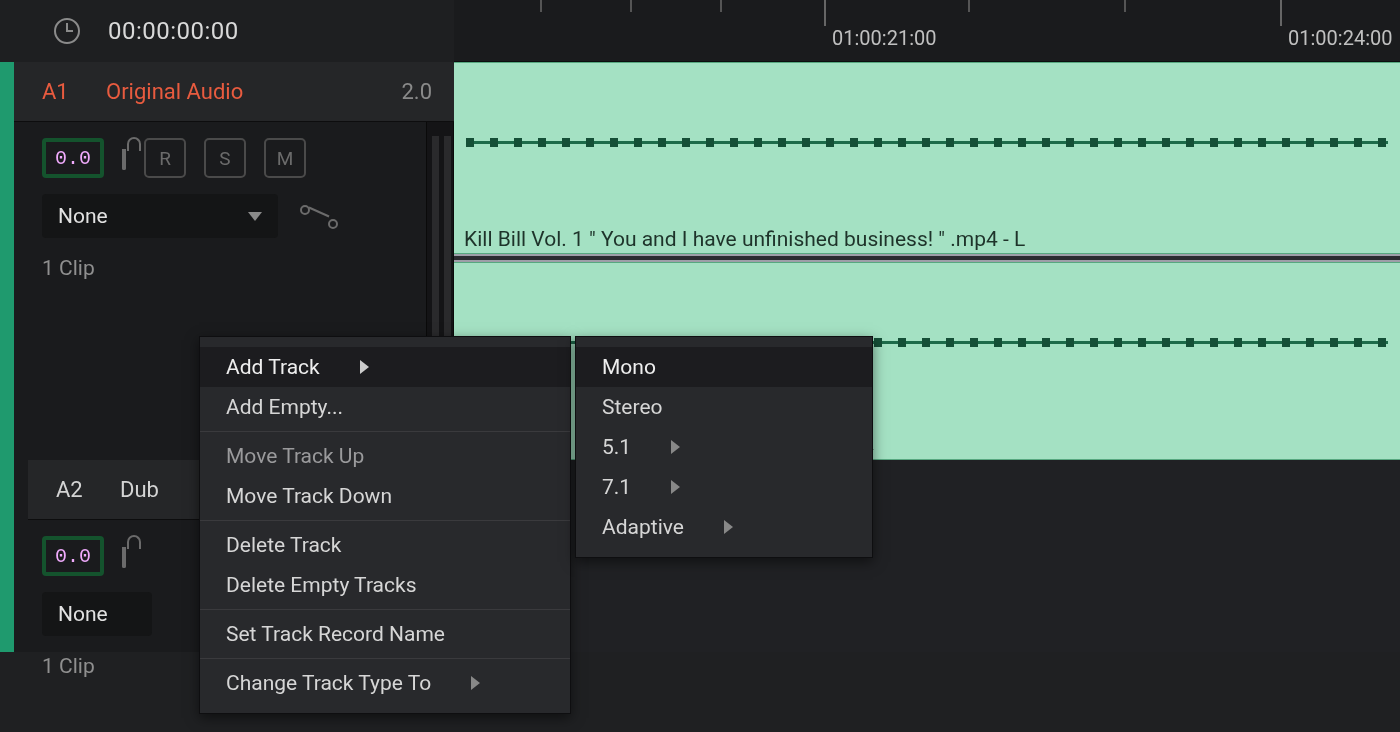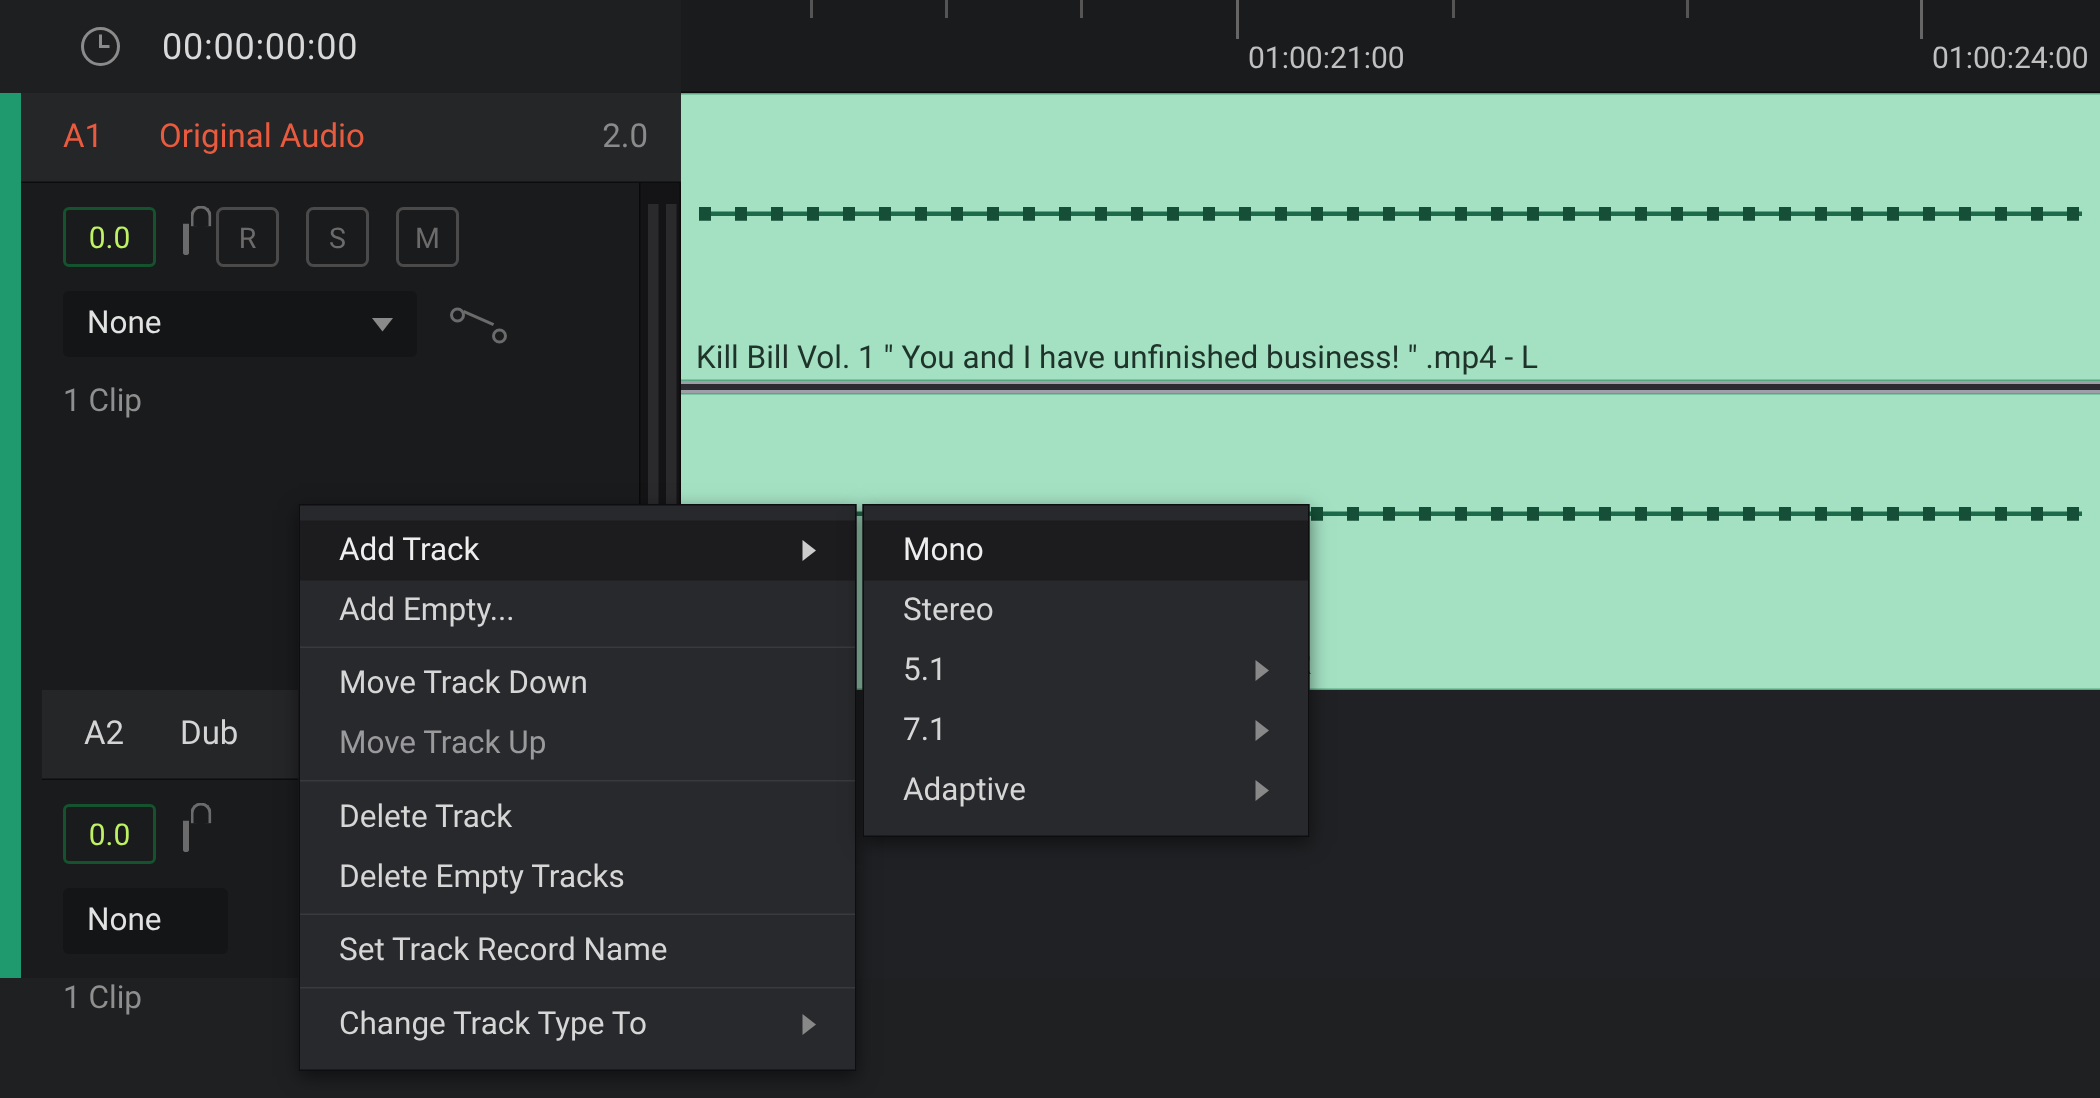--- a/index.html
+++ b/index.html
@@ -44,23 +44,23 @@
 
   .track-header.a2 { position: absolute; left: 14px; top: 398px; right: 0; }
   .track-header.a2 .tid, .track-header.a2 .tname { color: #d4d4d4; }
   .track-header.a2 .tname { font-weight: 400; }
 
   .controls-row {
     display: flex; align-items: center; gap: 18px;
     padding: 16px 22px 8px 28px;
   }
   .small-btn {
-    min-width: 62px; height: 40px; background: #1a1b1d; border: 2px solid #14532d;
+    min-width: 62px; height: 40px; background: #1a1b1d; border: 4px solid #14532d;
     border-radius: 4px; display: inline-flex; align-items: center; justify-content: center;
-    font-size: 20px; color: #bef264;
+    font-size: 20px; color: #f0abfc; font-family: Liberation Mono, monospace;
   }
   .tiny-btn {
     width: 42px; height: 40px; border: 2px solid #4a4a4a; border-radius: 5px;
     display: inline-flex; align-items: center; justify-content: center;
     font-size: 19px; color: #6b6b6b;
   }
   .lock-ico { width: 20px; height: 20px; border: 2px solid #6b6b6b; border-top: none;
     border-radius: 0 0 3px 3px; position: relative; margin-top: 6px; }
   .lock-ico::before { content:""; position:absolute; left:3px; top:-12px; width:10px; height:12px;
     border:2px solid #6b6b6b; border-bottom:none; border-radius: 8px 8px 0 0; }
@@ -91,21 +91,21 @@
     repeating-linear-gradient(90deg,#154f37 0 8px,transparent 8px 24px);width:100%;}
   .clip-name { position:absolute; left:10px; font-size:20px; color:#1e332a; white-space:nowrap; }
 
   .lane-sep { position:absolute; left:0; right:0; height:8px; background:#2b2b30;
     border-top:2px solid #9e9ea8; border-bottom:2px solid #9e9ea8;}
 
   
   .menu { position:absolute; background:#28292c; border:1px solid #0e0e10; box-shadow:0 4px 12px rgba(0,0,0,.5);
     padding:10px 0; z-index:20;}
   .menu-item { height:40px; display:flex; align-items:center; padding:0 26px; font-size:21px; color:#9a9a9c;
-    justify-content:space-between; gap:40px; white-space:nowrap;}
+    justify-content:flex-start; gap:40px; white-space:nowrap;}
   .menu-item.enabled { color:#d6d6d6; }
   .menu-item.hl { background:#1c1c1f; color:#eee; }
   .menu-sep { height:1px; background:#3a3a3d; margin:4px 0;}
   .chevron-right { width:0;height:0;border-top:7px solid transparent;border-bottom:7px solid transparent;border-left:9px solid #888;}
   .menu-item.hl .chevron-right{ border-left-color:#ccc;}
 
   .dark2 { position:absolute; left:454px; right:0; top:460px; bottom:0; background:#202124; }
 </style>
 </head>
 <body>
@@ -208,25 +208,25 @@
 
   <div class="menu" style="left:199px; top:336px; width:372px;">
     <div class="menu-item enabled hl">
       <span>Add Track</span>
       <span class="chevron-right"></span>
     </div>
     <div class="menu-item enabled">
       <span>Add Empty...</span>
     </div>
     <div class="menu-sep"></div>
-    <div class="menu-item enabled">
-      <span>Move Track Down</span>
-    </div>
     <div class="menu-item">
       <span>Move Track Up</span>
+    </div>
+    <div class="menu-item enabled">
+      <span>Move Track Down</span>
     </div>
     <div class="menu-sep"></div>
     <div class="menu-item enabled">
       <span>Delete Track</span>
     </div>
     <div class="menu-item enabled">
       <span>Delete Empty Tracks</span>
     </div>
     <div class="menu-sep"></div>
     <div class="menu-item enabled">

